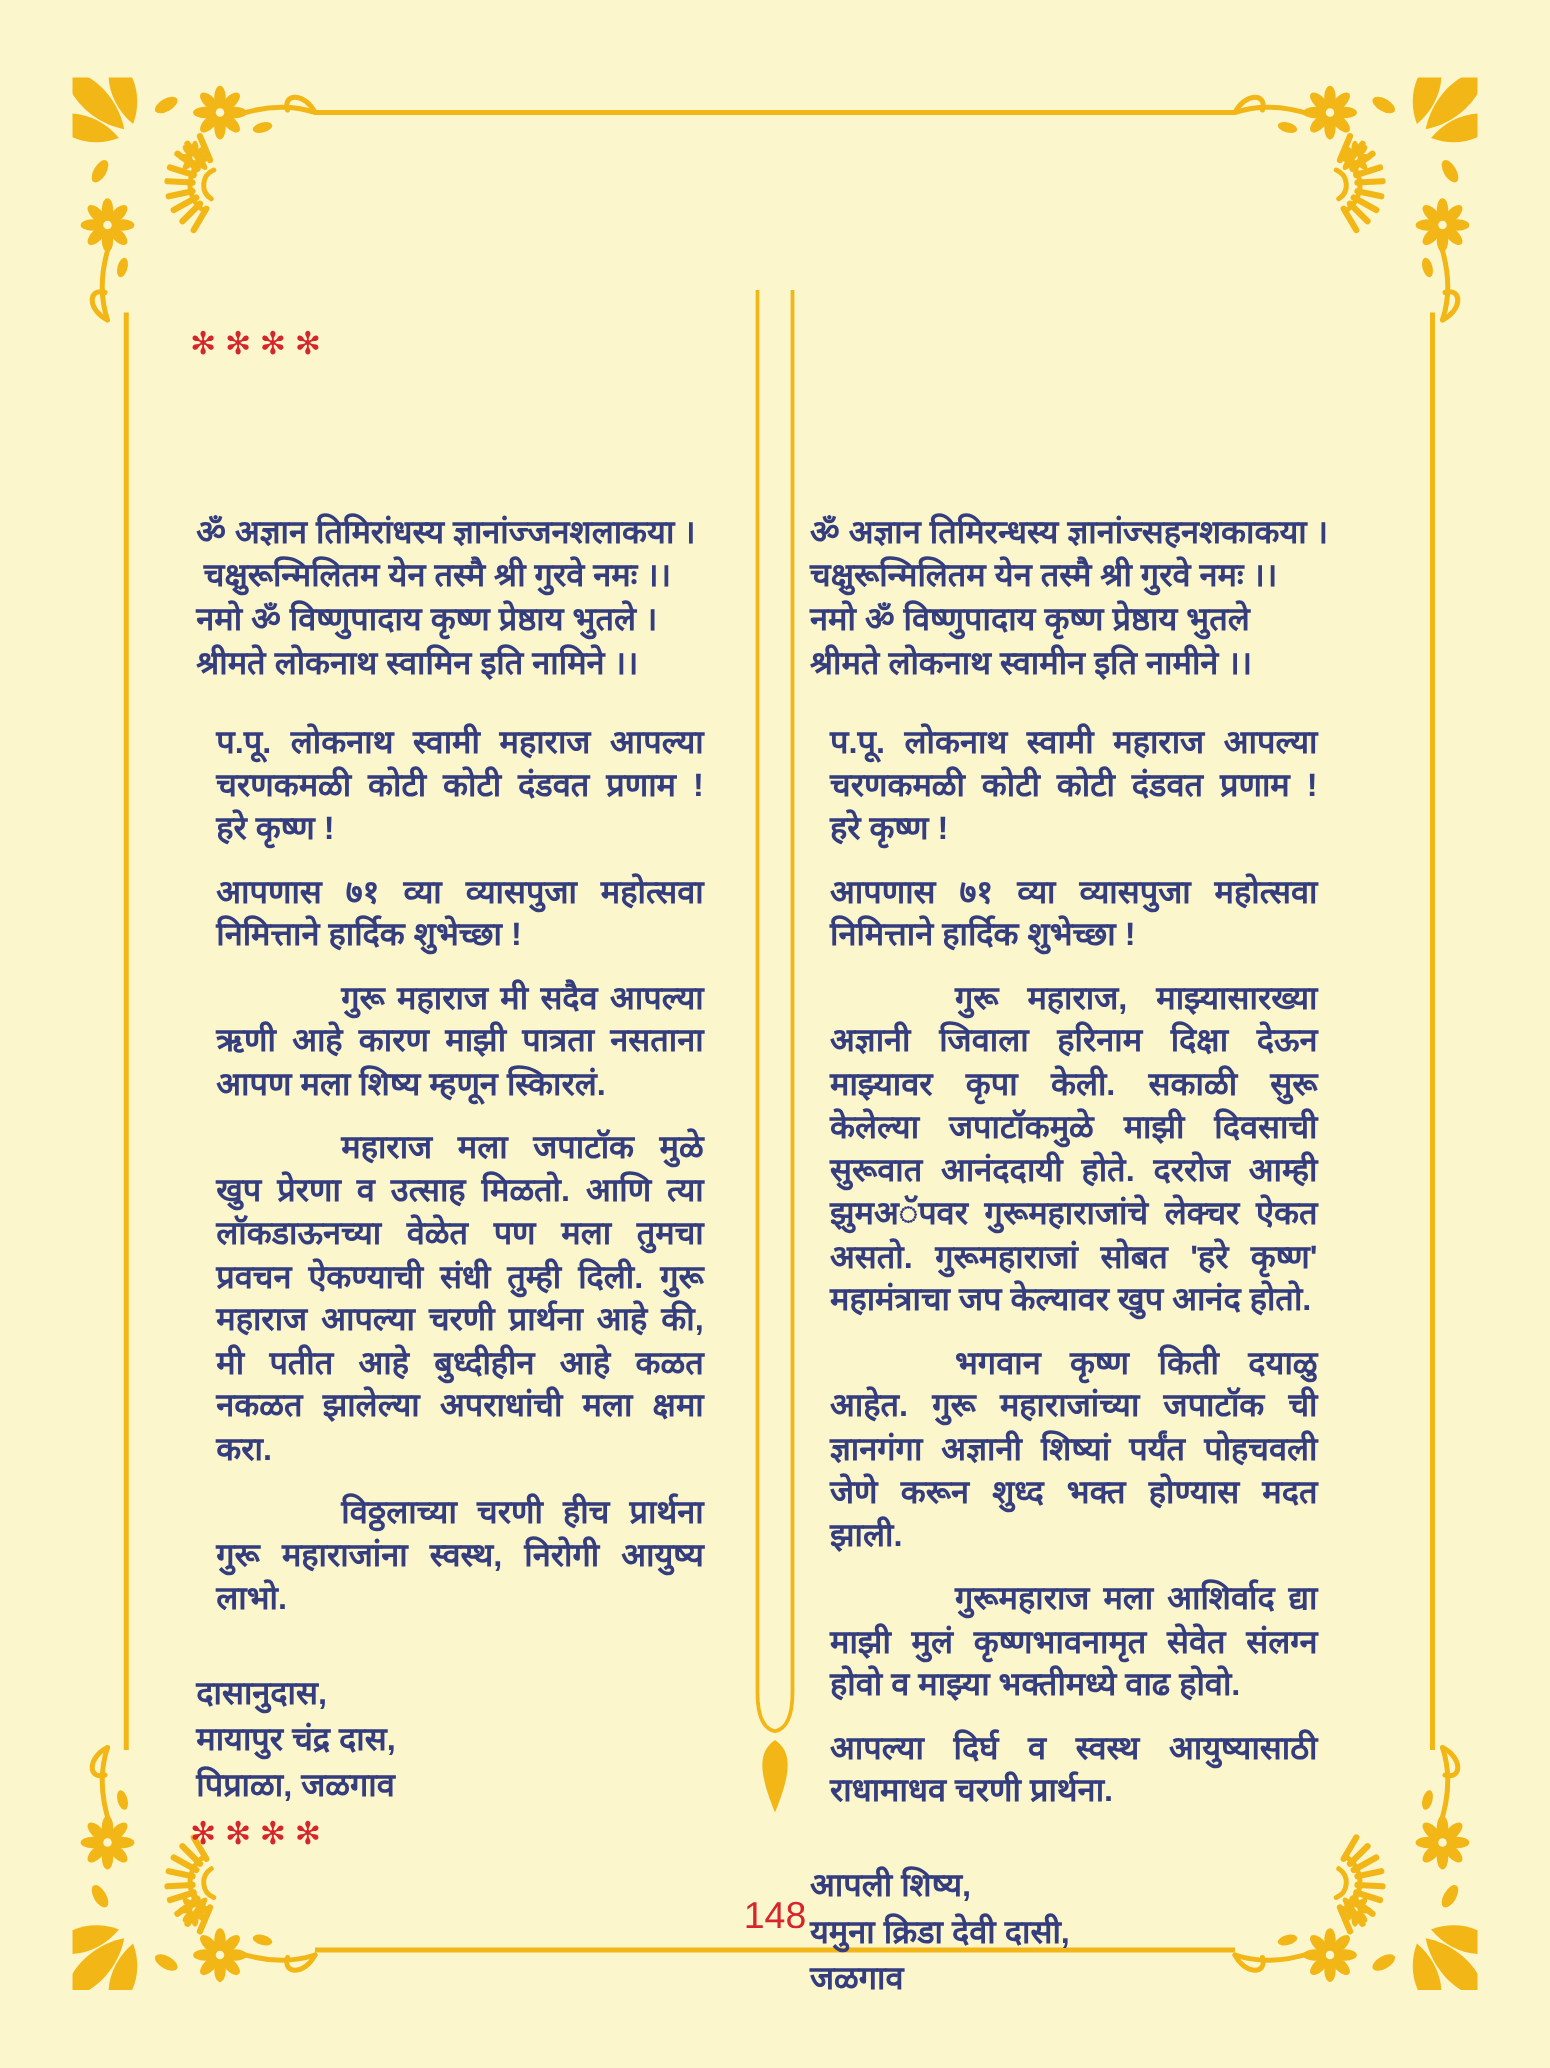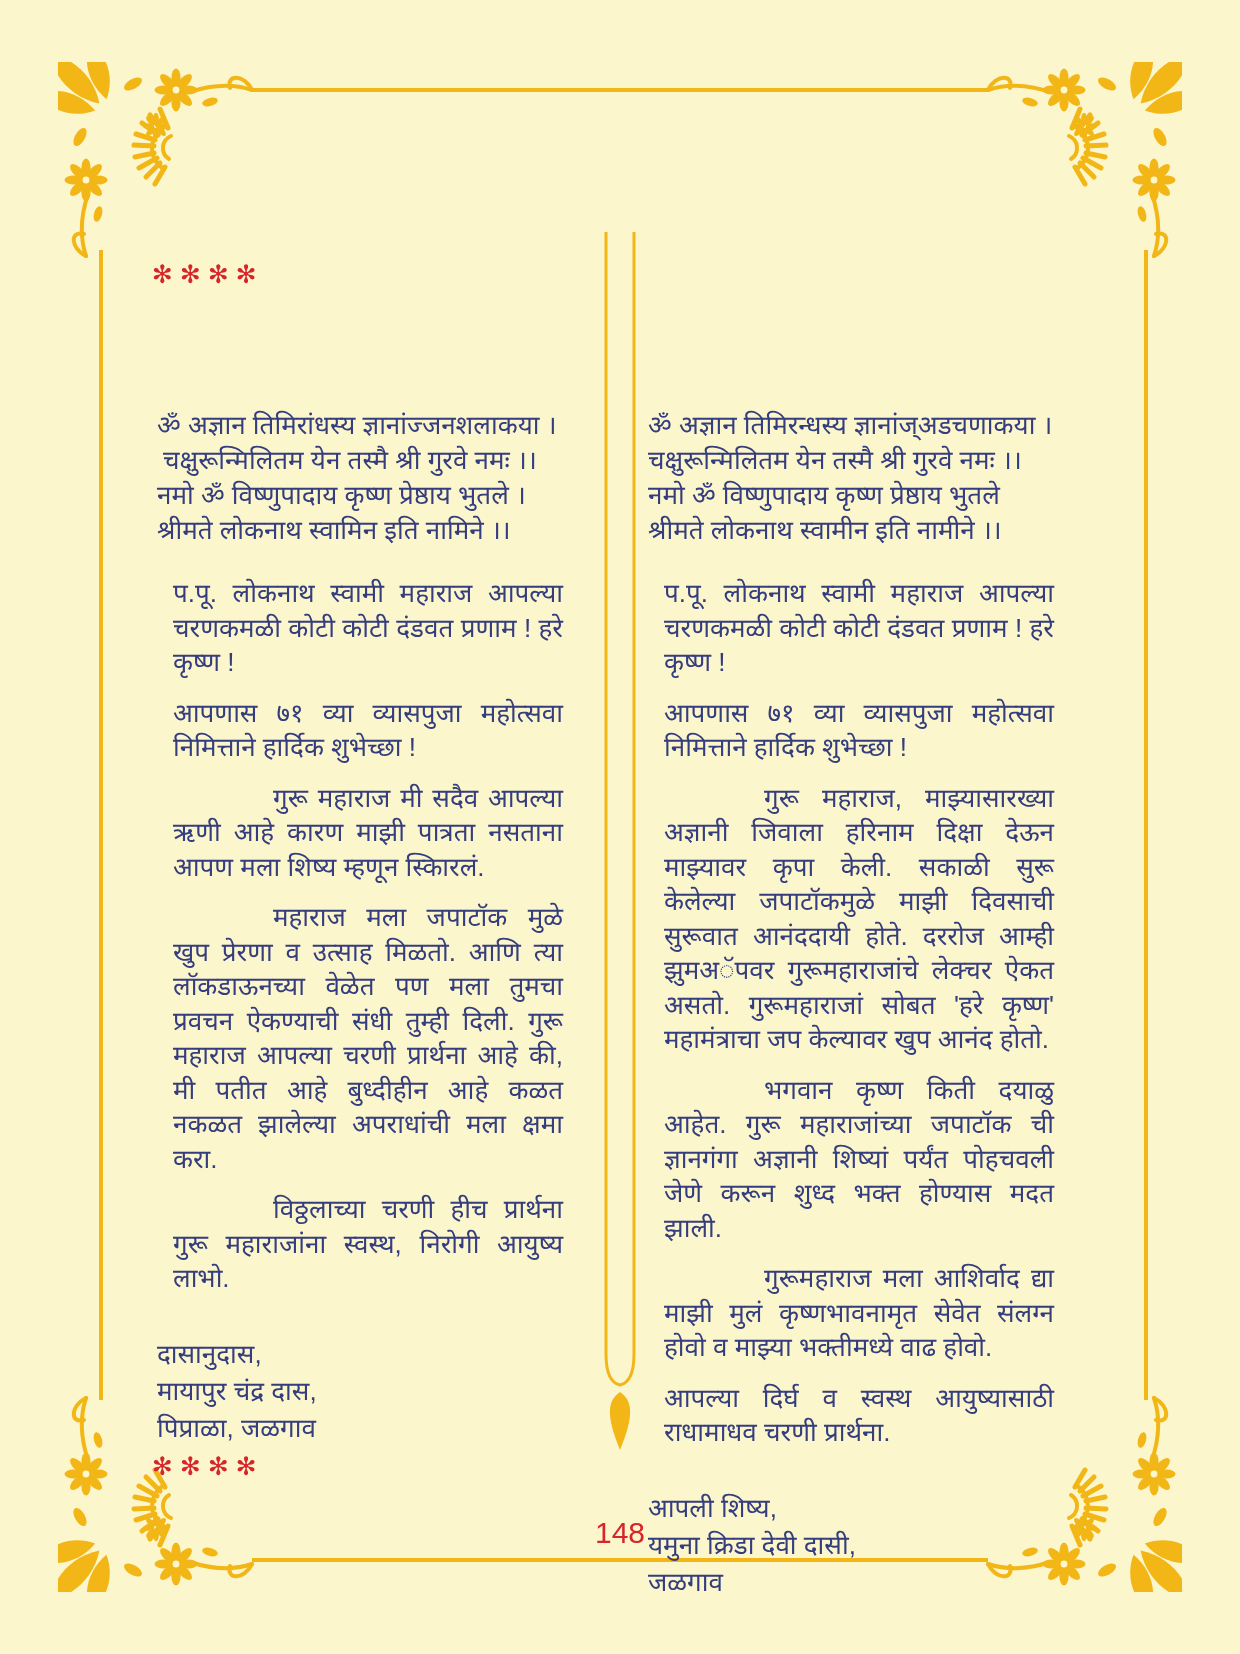--- a/index.html
+++ b/index.html
@@ -28,21 +28,21 @@
   
   .separator{
     position:absolute;left:152px;color:var(--red);
     font-size:25px;font-weight:bold;letter-spacing:7px;
   }
   .sep-top{top:260px;}
   .sep-bottom{top:1452px;}
   
   .col{
     position:absolute;top:408px;width:422px;
-    font-size:26px;line-height:34.5px;text-align:justify;
+    font-size:26px;line-height:34.5px;text-align:justify;font-weight:bold;
   }
   .col-left{left:157px;}
   .col-right{left:648px;}
   .invocation{line-height:35px;text-align:left;margin-bottom:28px;}
   .invocation div{white-space:nowrap;}
   .inv-2{padding-left:6px;}
   .para{margin:16px;}
   .para.indent{text-indent:100px;}
   .signature{margin-top:40px;text-align:left;line-height:37px;}
   
@@ -153,21 +153,21 @@
     <p class="para indent">विठ्ठलाच्या चरणी हीच प्रार्थना गुरू महाराजांना स्वस्थ, निरोगी आयुष्य लाभो.</p>
     <div class="signature">
       <div>दासानुदास,</div>
       <div>मायापुर चंद्र दास,</div>
       <div>पिप्राळा, जळगाव</div>
     </div>
   </div>
 
   <div class="col col-right">
     <div class="invocation">
-      <div>ॐ अज्ञान तिमिरन्धस्य ज्ञानांज्अडचणाकया ।</div>
+      <div>ॐ अज्ञान तिमिरन्धस्य ज्ञानांज्सहनशकाकया ।</div>
       <div>चक्षुरून्मिलितम येन तस्मै श्री गुरवे नमः ।।</div>
       <div>नमो ॐ विष्णुपादाय कृष्ण प्रेष्ठाय भुतले</div>
       <div>श्रीमते लोकनाथ स्वामीन इति नामीने ।।</div>
     </div>
     <p class="para">प.पू. लोकनाथ स्वामी महाराज आपल्या चरणकमळी कोटी कोटी दंडवत प्रणाम ! हरे कृष्ण !</p>
     <p class="para">आपणास ७१ व्या व्यासपुजा महोत्सवा निमित्ताने हार्दिक शुभेच्छा !</p>
     <p class="para indent">गुरू महाराज, माझ्यासारख्या अज्ञानी जिवाला हरिनाम दिक्षा देऊन माझ्यावर कृपा केली. सकाळी सुरू केलेल्या जपाटॉकमुळे माझी दिवसाची सुरूवात आनंददायी होते. दररोज आम्ही झुमअॅपवर गुरूमहाराजांचे लेक्चर ऐकत असतो. गुरूमहाराजां सोबत 'हरे कृष्ण' महामंत्राचा जप केल्यावर खुप आनंद होतो.</p>
     <p class="para indent">भगवान कृष्ण किती दयाळु आहेत. गुरू महाराजांच्या जपाटॉक ची ज्ञानगंगा अज्ञानी शिष्यां पर्यंत पोहचवली जेणे करून शुध्द भक्त होण्यास मदत झाली.</p>
     <p class="para indent">गुरूमहाराज मला आशिर्वाद द्या माझी मुलं कृष्णभावनामृत सेवेत संलग्न होवो व माझ्या भक्तीमध्ये वाढ होवो.</p>
     <p class="para">आपल्या दिर्घ व स्वस्थ आयुष्यासाठी राधामाधव चरणी प्रार्थना.</p>

